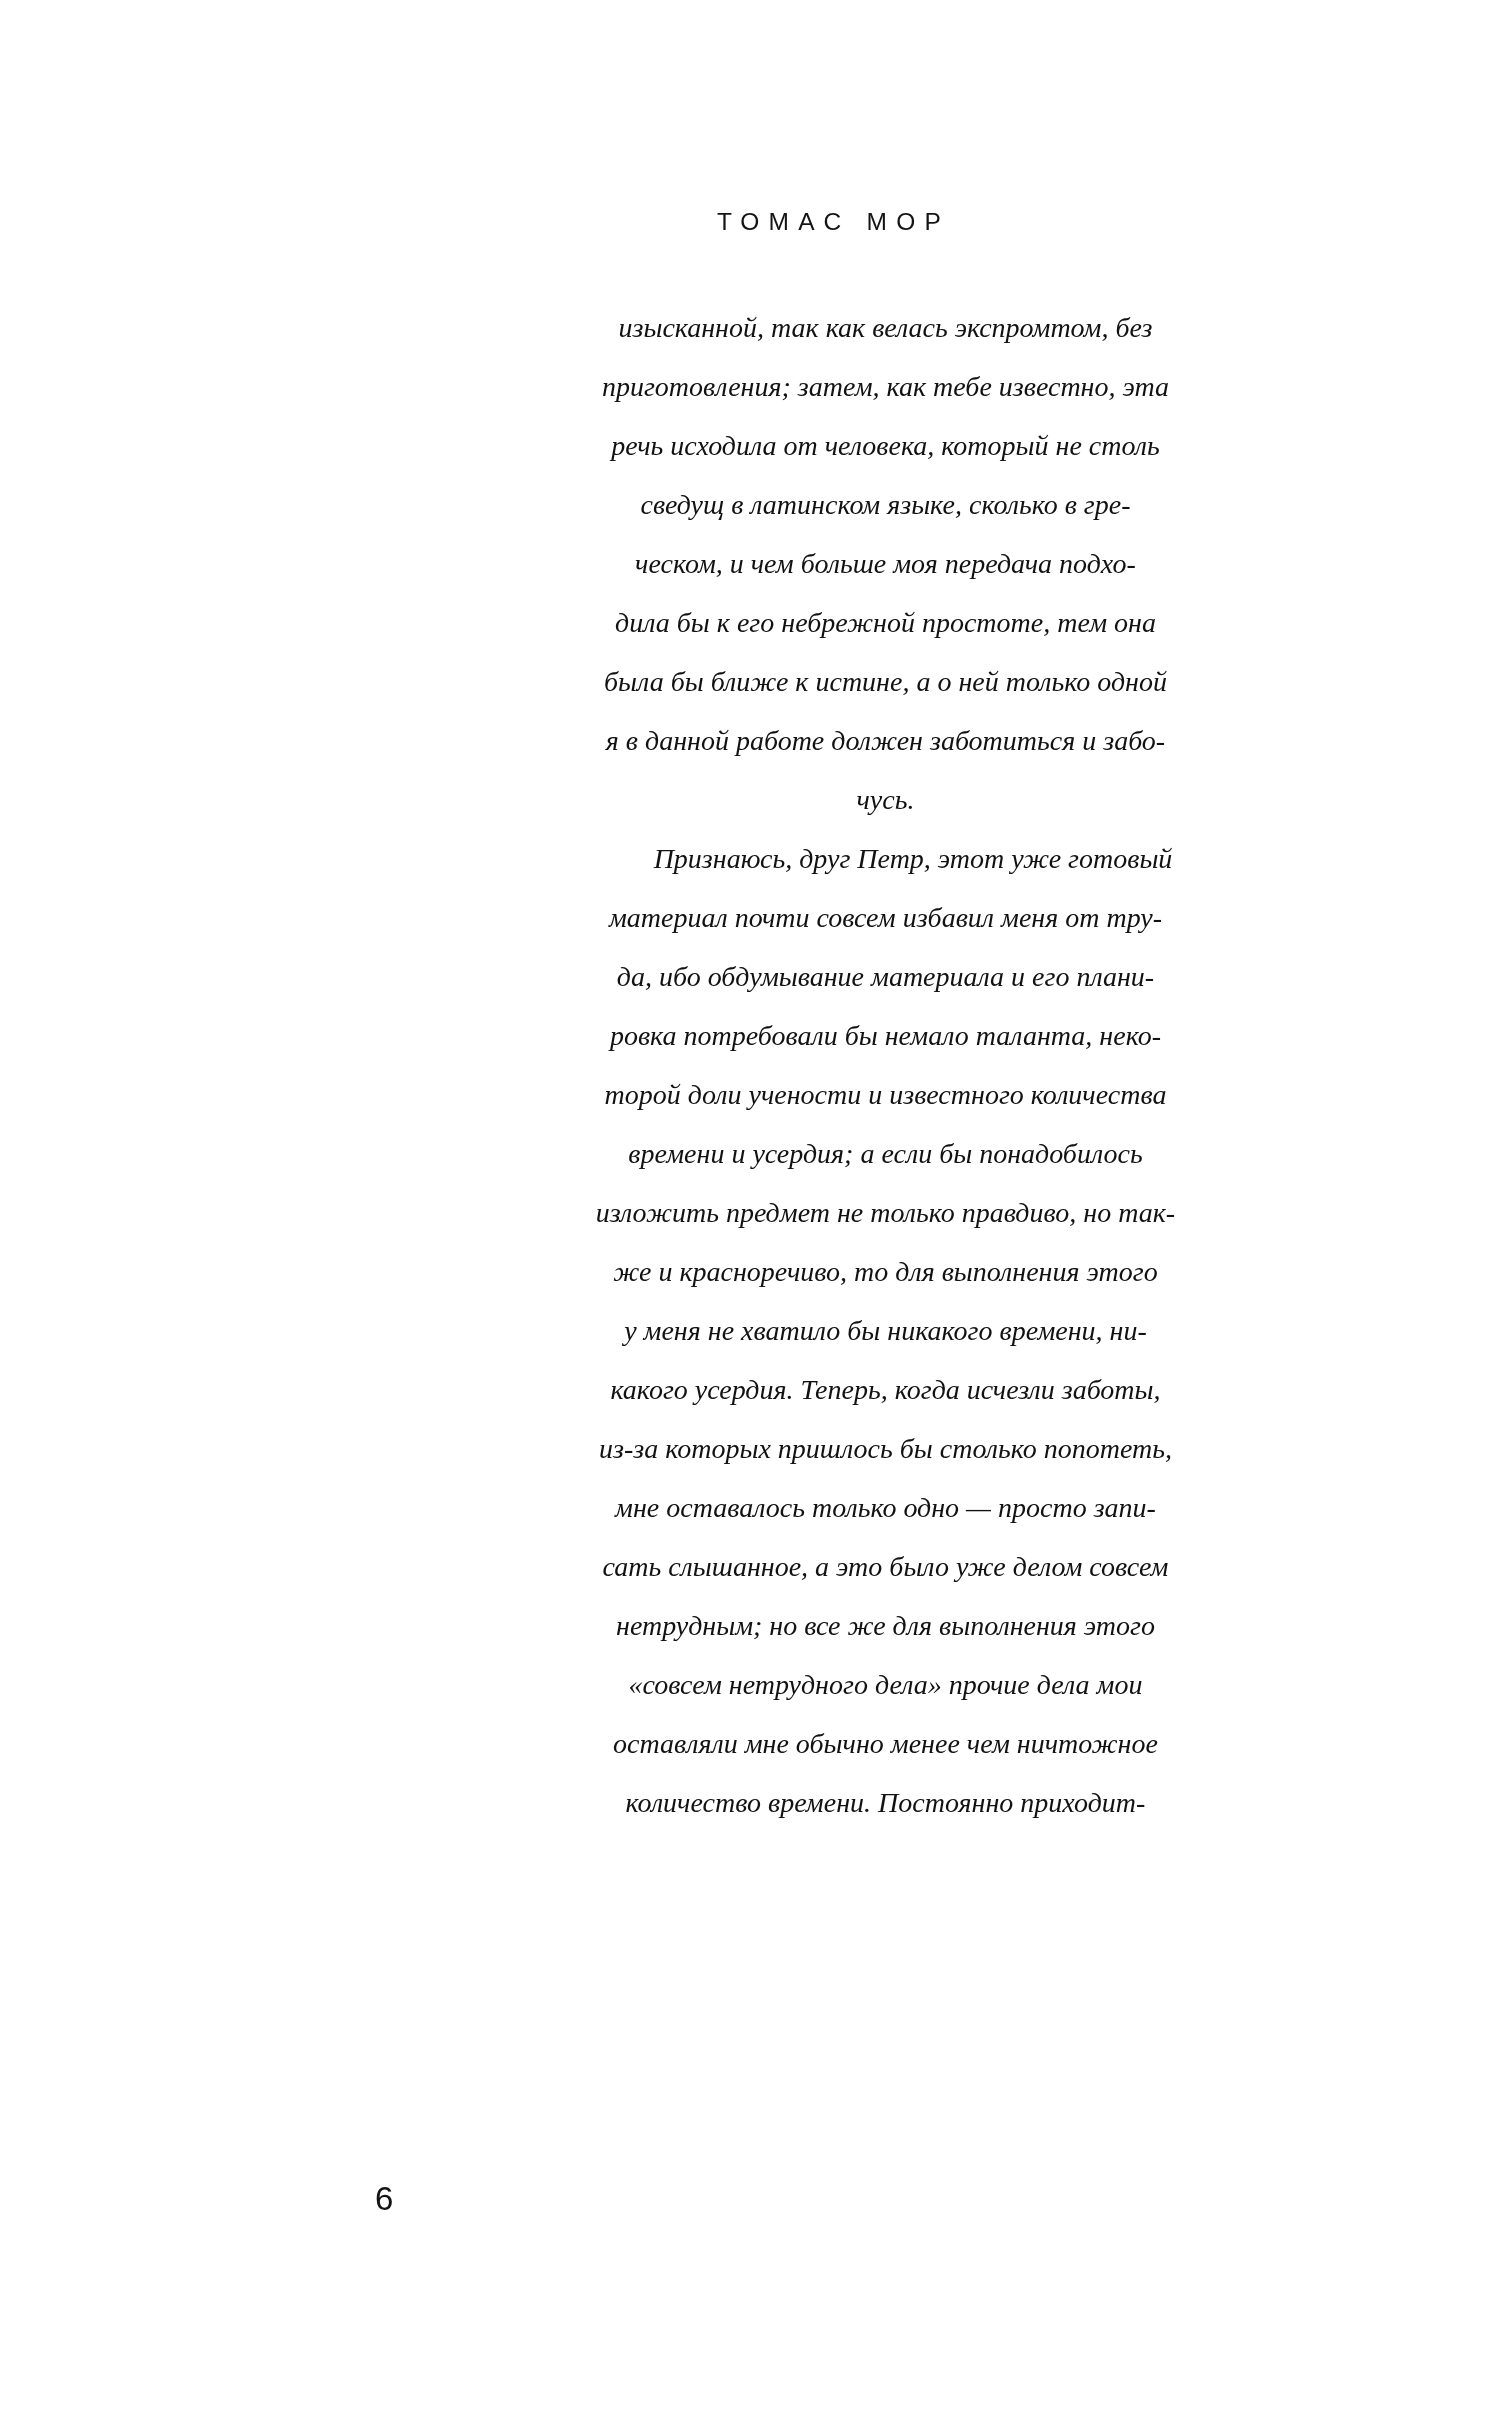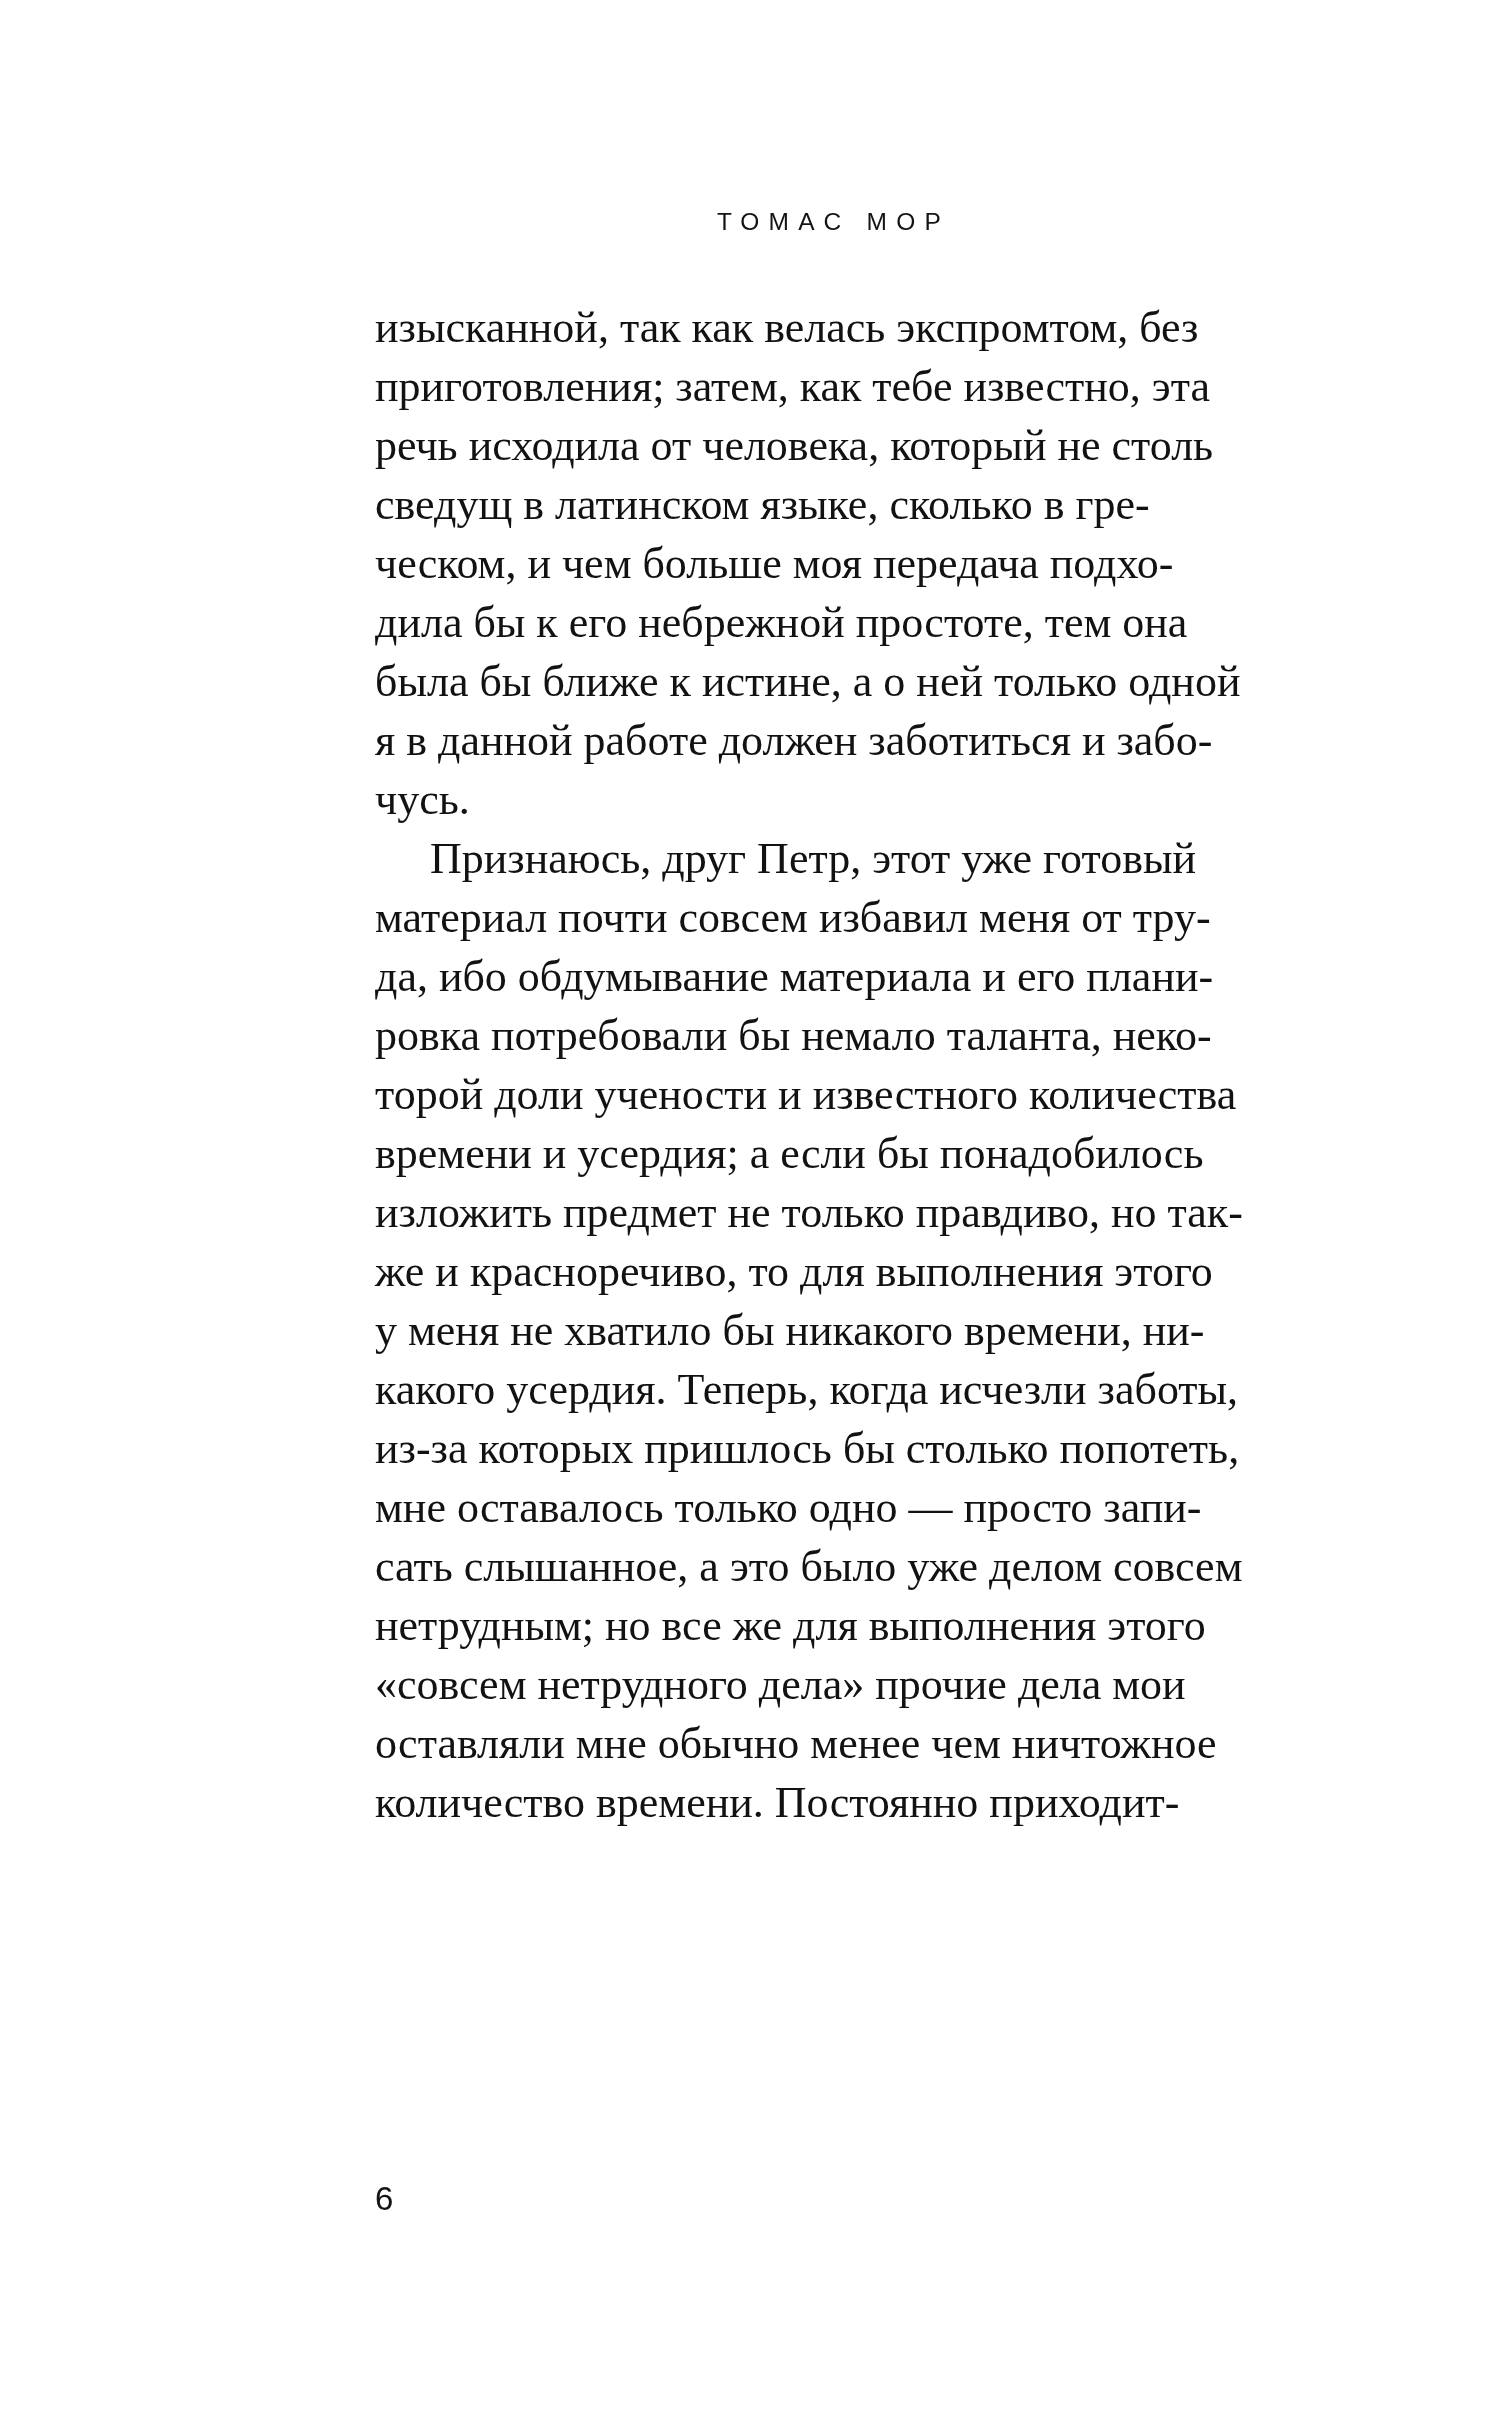--- a/index.html
+++ b/index.html
@@ -36,25 +36,26 @@
   
   .textblock {
     position: absolute;
     left: 299px;
     top: 282px;
     width: 1021px;
   }
 
   .para {
     margin: 0;
-    font-size: 44px;
+    font-size: 28px;
     line-height: 59px;
     color: #121212;
-    text-align: left;
+    text-align: center;
     white-space: pre-wrap;
+    font-style: italic;
   }
 
   .para .ln {
     display: block;
     white-space: pre;
   }
 
   .para.indented .ln:first-child {
     text-indent: 55px;
   }

